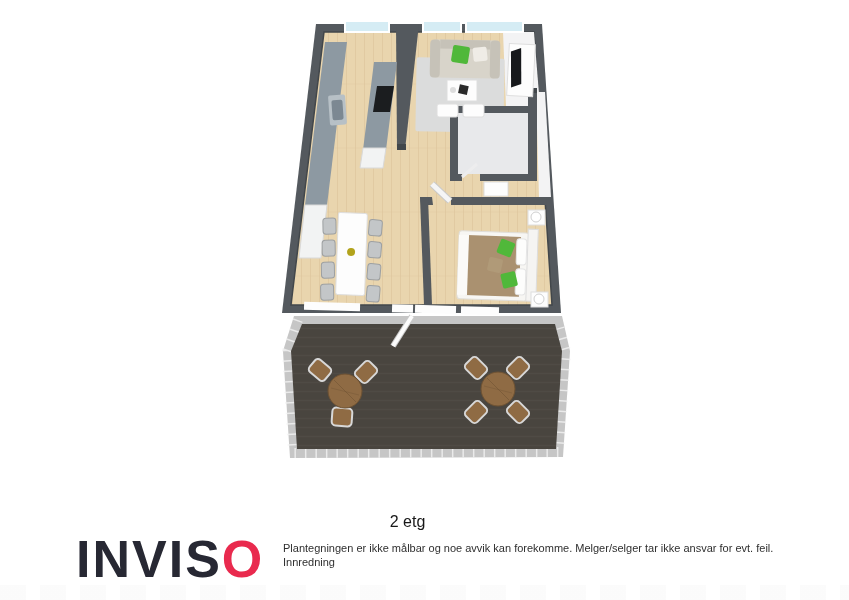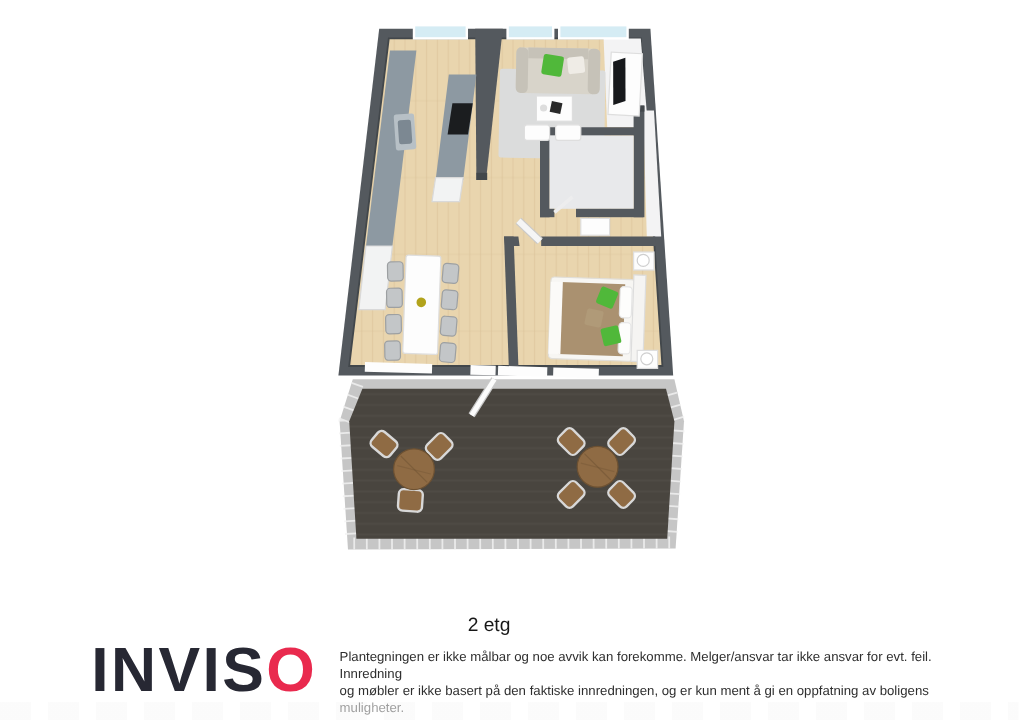--- a/index.html
+++ b/index.html
@@ -197,18 +197,17 @@
       <line x1="412" y1="316" x2="393" y2="346" stroke="#c9c9c9" stroke-width="6"></line>
       <line x1="412" y1="316" x2="393" y2="346" stroke="#fcfcfc" stroke-width="4"></line>
     </g>
   </svg>
 
   <div class="floor-label">2 etg</div>
 
   <div class="logo"><span>INVIS</span><span class="accent">O</span></div>
 
   <div class="disclaimer">
-    <div>Plantegningen er ikke målbar og noe avvik kan forekomme. Melger/ansvar tar ikke ansvar for evt. feil. Innredning</div>
-    <div>og møbler er ikke basert på den faktiske innredningen, og er kun ment å gi en oppfatning av boligens muligheter.</div>
+    <div>Plantegningen er ikke målbar og noe avvik kan forekomme. Melger/selger tar ikke ansvar for evt. feil. Innredning</div>
   </div>
 
   <div class="bottom-strip"></div>
 </div>
 
 </body></html>

